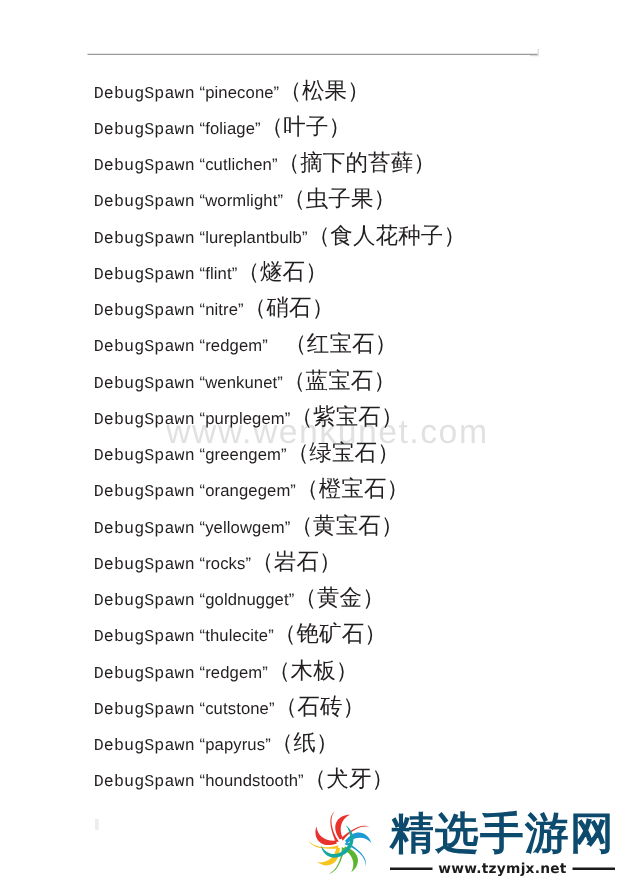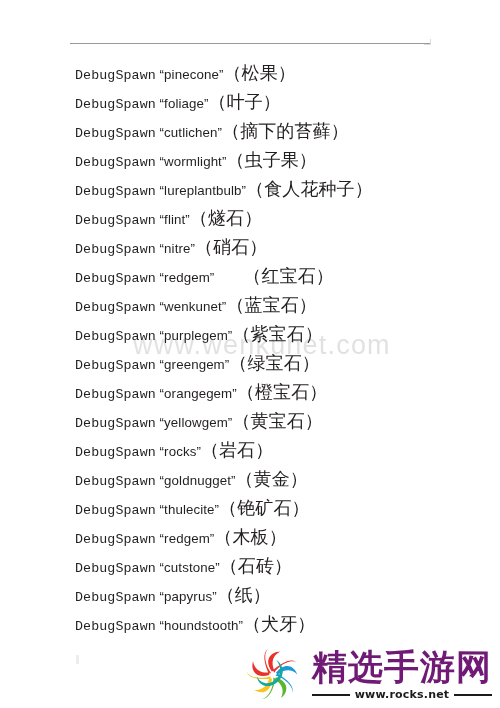--- a/index.html
+++ b/index.html
@@ -66,21 +66,21 @@
     font-family: Liberation Mono, monospace;
   }
   .cmd-code {
     font-family: "Liberation Sans", "DejaVu Sans", sans-serif;
   }
   .cmd-zh {
     font-family: "DejaVu Sans", "Liberation Sans", sans-serif;
     font-size: 18px;
   }
   .cmd-line.wide-gap .cmd-zh {
-    margin-left: 29px;
+    margin-left: 13px;
   }
 
   
   .watermark {
     position: absolute;
     left: 133px;
     top: 330px;
     font-size: 27px;
     letter-spacing: 1.2px;
     color: #d8d8d8;
@@ -109,21 +109,21 @@
   .brand-text-wrap {
     display: flex;
     flex-direction: column;
     align-items: stretch;
     justify-content: center;
   }
   .brand-name {
     font-family: "DejaVu Sans", "Liberation Sans", sans-serif;
     font-size: 35px;
     font-weight: bold;
-    color: #701a75;
+    color: #0c4a6e;
     line-height: 1.05;
     letter-spacing: 1px;
     white-space: nowrap;
   }
   .brand-url-row {
     display: flex;
     align-items: center;
     gap: 5px;
     margin-top: 3px;
   }
@@ -210,19 +210,19 @@
           <path d="M0,-8 C14,-20 30,-30 40,-22 C30,-28 12,-18 2,-4 Z" fill="#e8322b"></path>
           <path d="M-2,-6 C-16,-26 -4,-40 12,-40 C0,-34 -4,-22 2,-8 Z" fill="#e8322b"></path>
         </g>
         <path d="M6,-26 C22,-14 20,6 2,16 C-12,24 -26,16 -28,2 C-22,14 -8,18 2,10 C14,1 16,-12 6,-26 Z" fill="#14a8a0"></path>
       </g>
     </svg>
     <div class="brand-text-wrap">
       <div class="brand-name">精选手游网</div>
       <div class="brand-url-row">
         <span class="rule"></span>
-        <span class="brand-url">www.rocks.net</span>
+        <span class="brand-url">www.tzymjx.net</span>
         <span class="rule"></span>
       </div>
     </div>
   </div>
 
 </div>
 
 </body></html>

